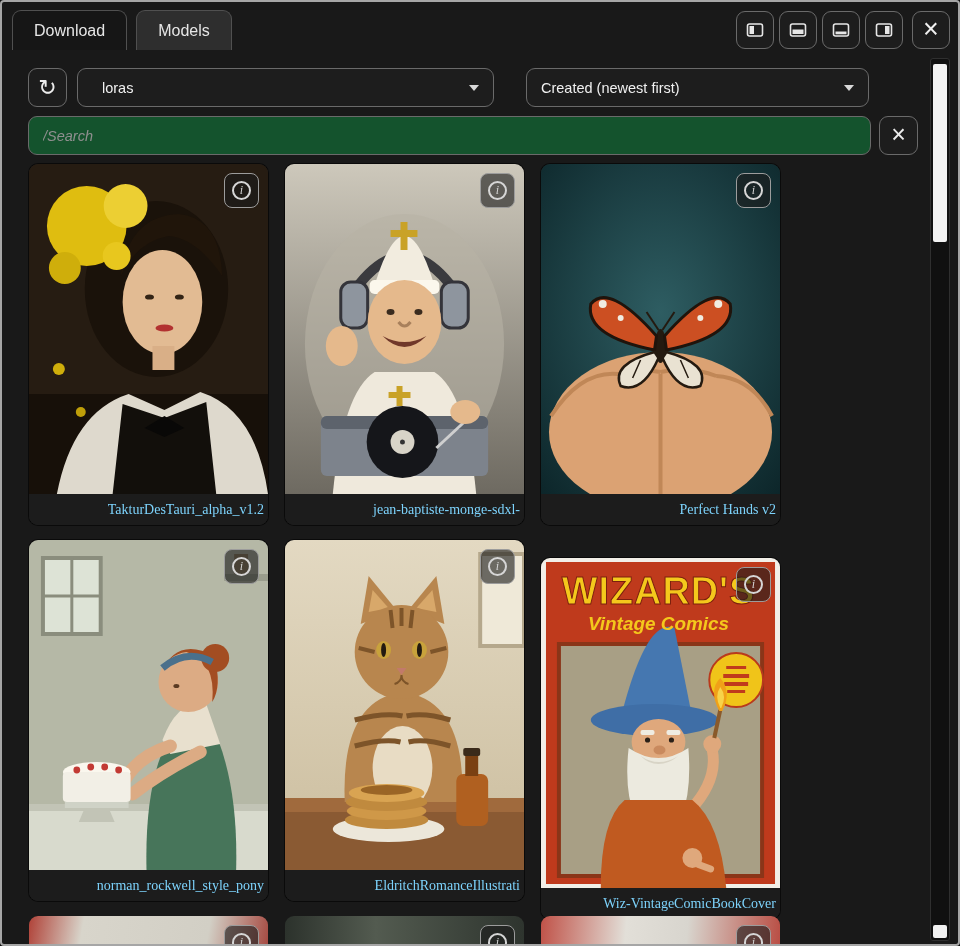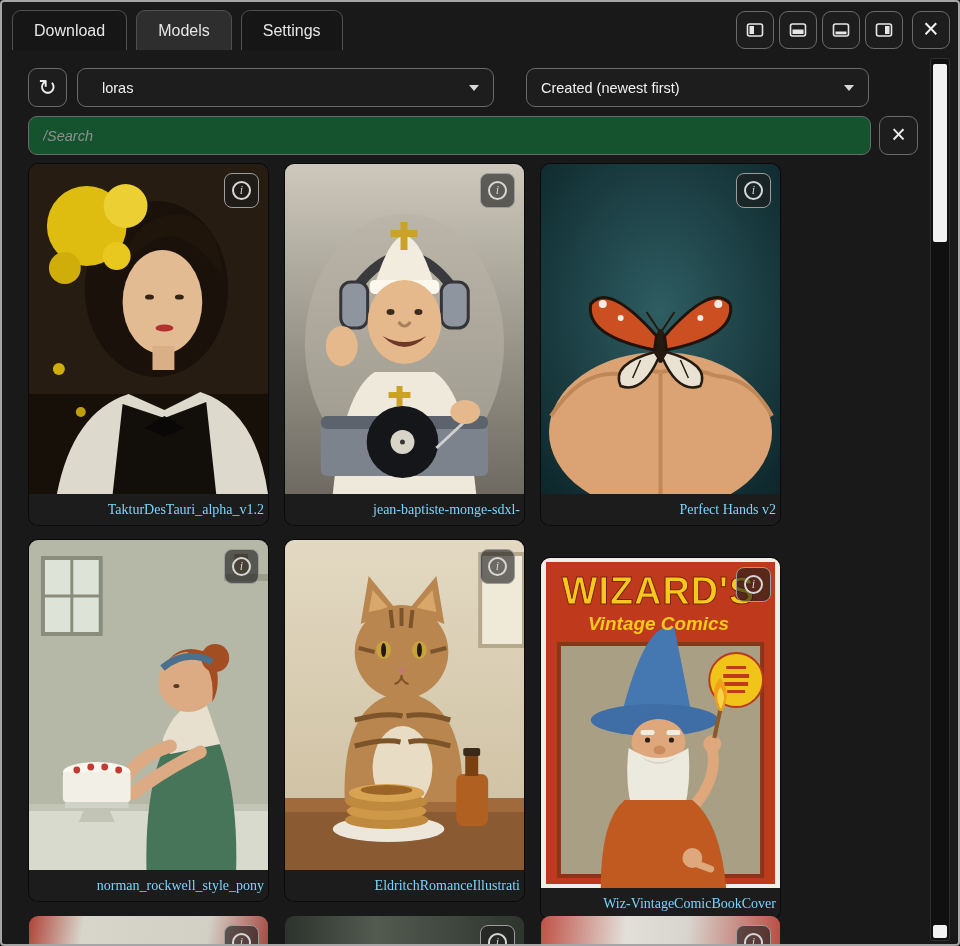--- a/index.html
+++ b/index.html
@@ -93,23 +93,20 @@
 <body>
 
 <div class="window">
 
   <div class="tabbar">
     <div class="tab">
         <span>Download</span>
       </div>
     <div class="tab active">
         <span>Models</span>
-      </div>
-    <div class="tab">
-        <span>Settings</span>
       </div>
   </div>
 
   <div class="winbtns">
     <div class="winbtn">
       <svg width="20" height="20" viewBox="0 0 20 20">
         <rect x="2.5" y="4" width="15" height="12" rx="2" fill="none" stroke="#e6e6e6" stroke-width="1.6"></rect>
         <rect x="4.5" y="6" width="4.5" height="8" fill="#e6e6e6"></rect>
       </svg>
     </div>

